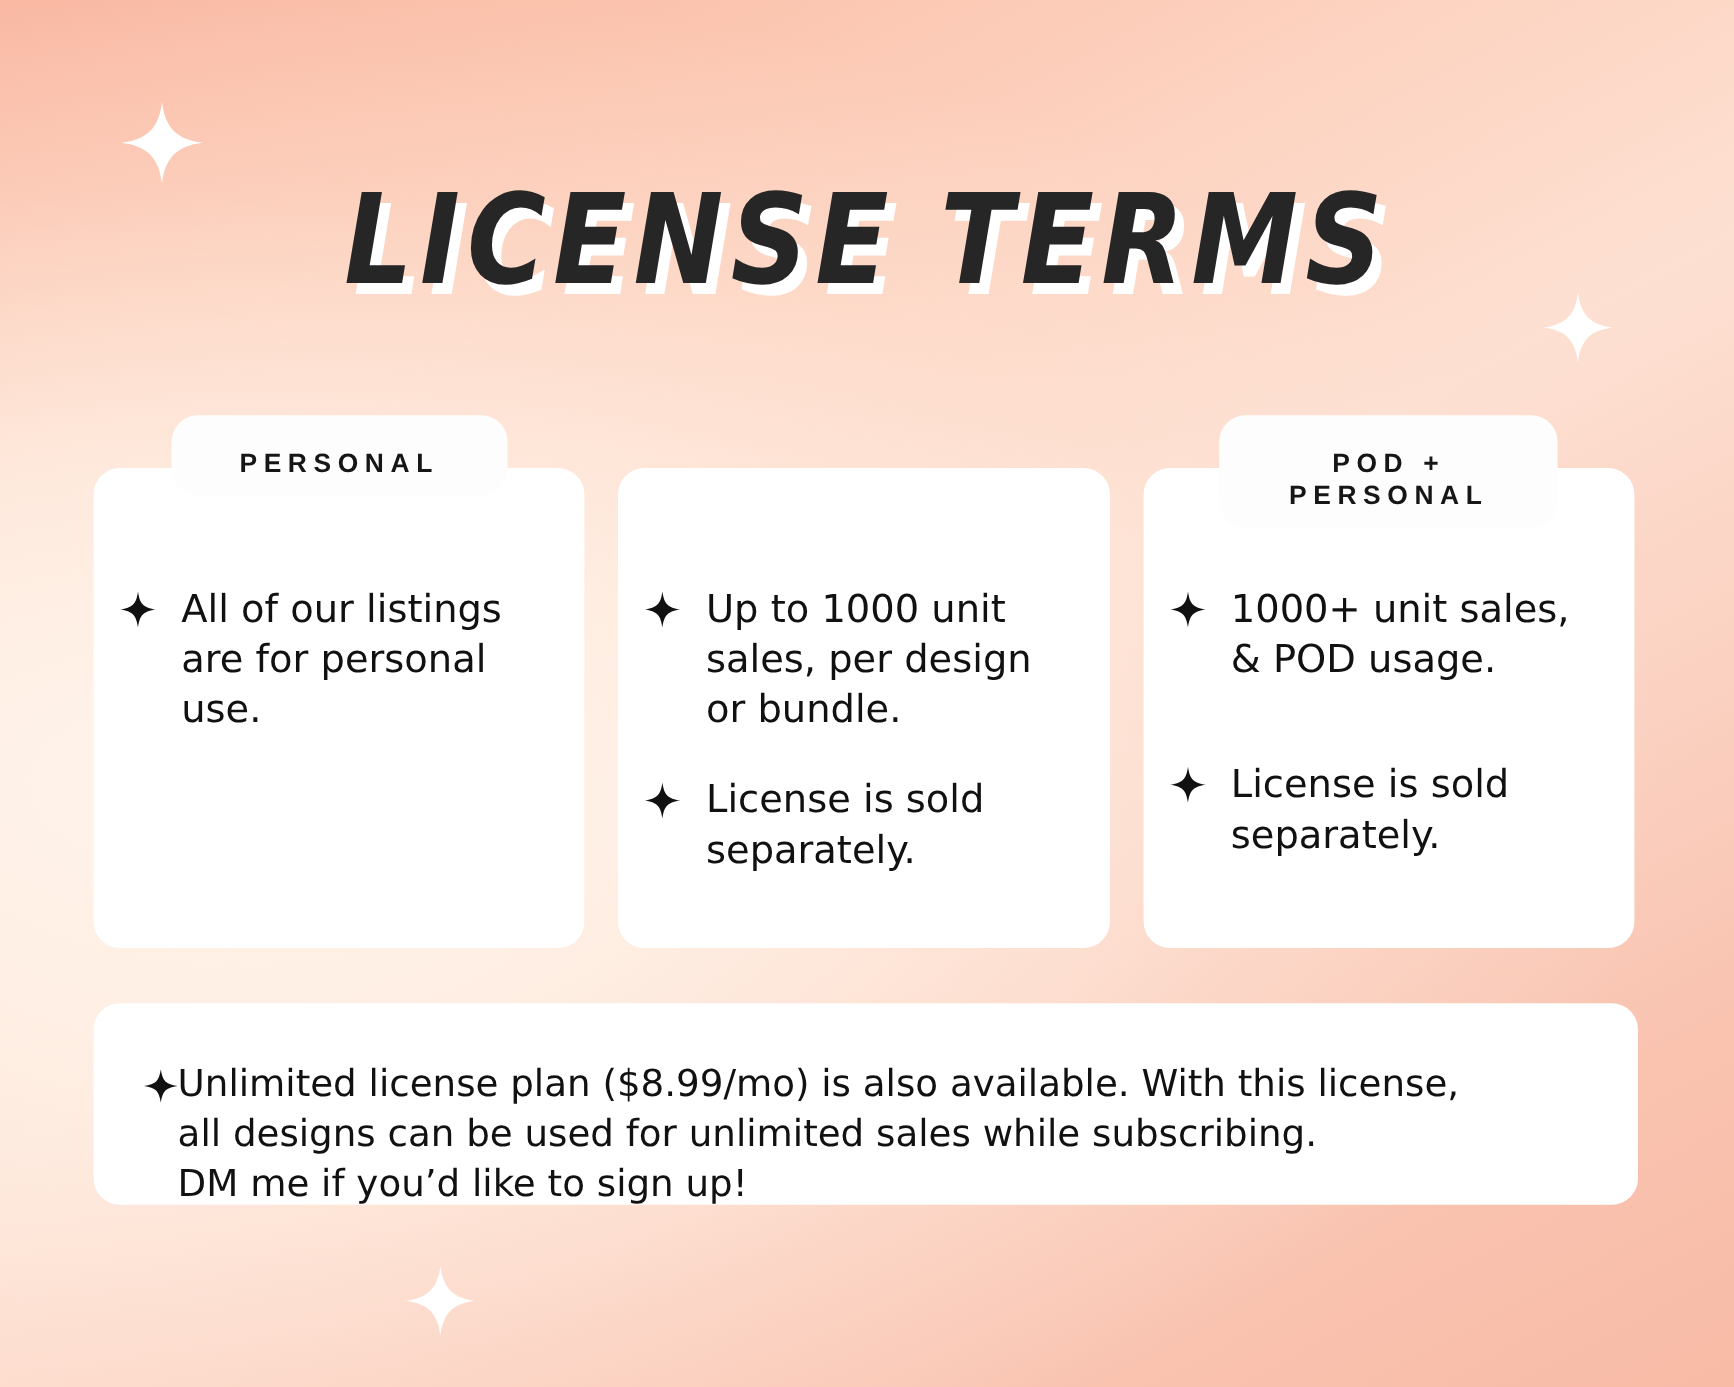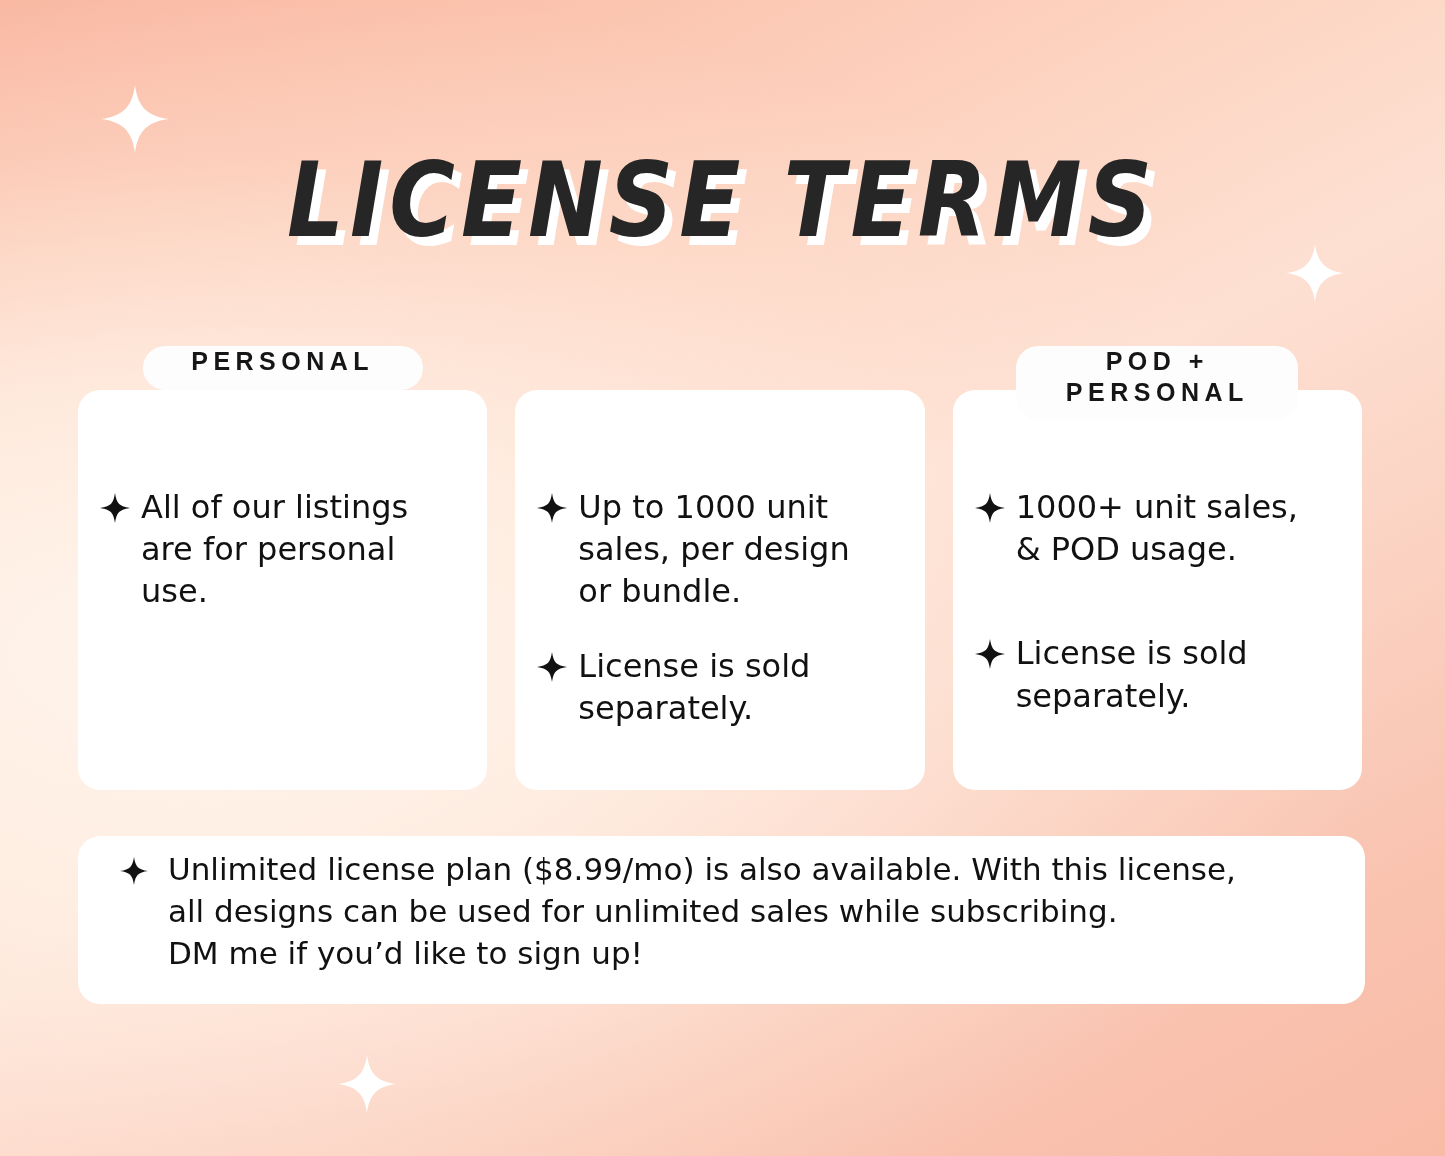--- a/index.html
+++ b/index.html
@@ -69,45 +69,45 @@
     border-radius: 22px;
   }
   .card-tab {
     position: absolute;
     top: -44px;
     left: 50%;
     transform: translateX(-50%);
     background: #fdfdfd;
     border-radius: 22px;
     box-sizing: border-box;
-    padding: 0 10px 13px;
+    padding: 27px 10px 13px;
     text-align: center;
     font-family: "Liberation Sans", sans-serif;
     font-weight: 700;
-    font-size: 25px;
+    font-size: 22px;
     letter-spacing: 5.5px;
     line-height: 1.22;
     color: #161616;
     z-index: 3;
   }
   .card:nth-child(1) .card-tab { width: 280px; }
   .card:nth-child(2) .card-tab { width: 282px; }
   .card:nth-child(3) .card-tab { width: 282px; }
 
   .card-body {
     position: relative;
     z-index: 1;
     padding: 96px 20px 0 22px;
   }
   .card:nth-child(3) .card-body { padding-top: 96px; }
 
   .bullet-row {
     display: flex;
     align-items: flex-start;
-    gap: 11px;
+    gap: 21px;
     margin-bottom: 32px;
   }
   .card:nth-child(3) .bullet-row { margin-bottom: 62px; }
   .bullet-row:last-child { margin-bottom: 0; }
 
   .star-bullet {
     flex: 0 0 auto;
     width: 30px;
     height: 30px;
     margin-top: 7px;
@@ -124,24 +124,24 @@
   
   .banner {
     position: absolute;
     left: 78px;
     top: 836px;
     width: 1287px;
     height: 168px;
     background: #ffffff;
     border-radius: 22px;
     box-sizing: border-box;
-    padding: 13px 40px 0 42px;
+    padding: 47px 40px 0 42px;
     display: flex;
     align-items: flex-start;
-    gap: 20px;
+    gap: 0;
   }
   .banner .star-bullet {
     width: 28px;
     height: 28px;
     margin-top: 8px;
   }
   .banner-text {
     font-family: "DejaVu Sans", sans-serif;
     font-size: 31px;
     line-height: 1.35;

